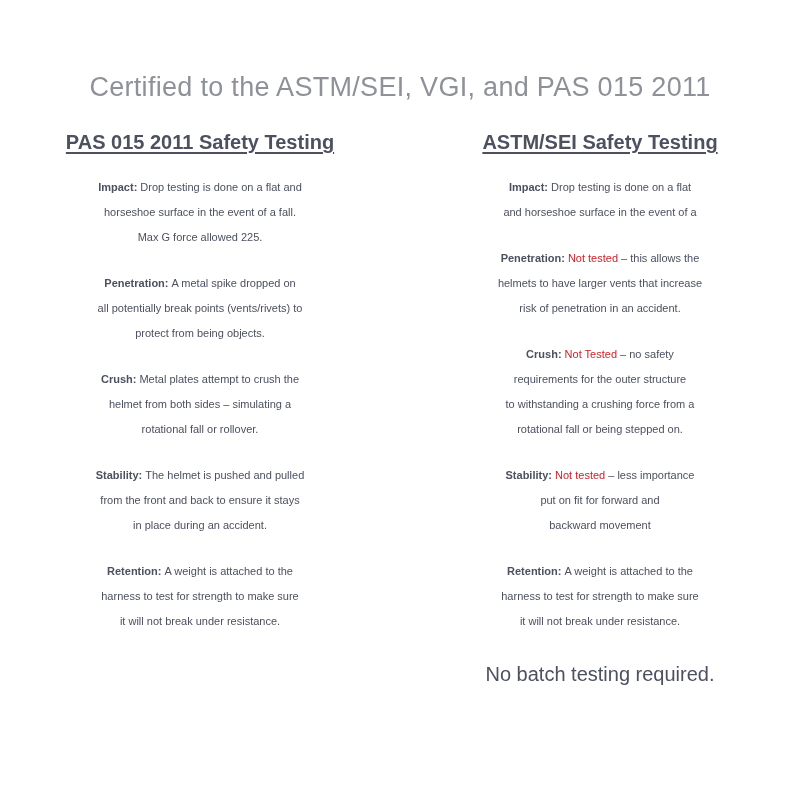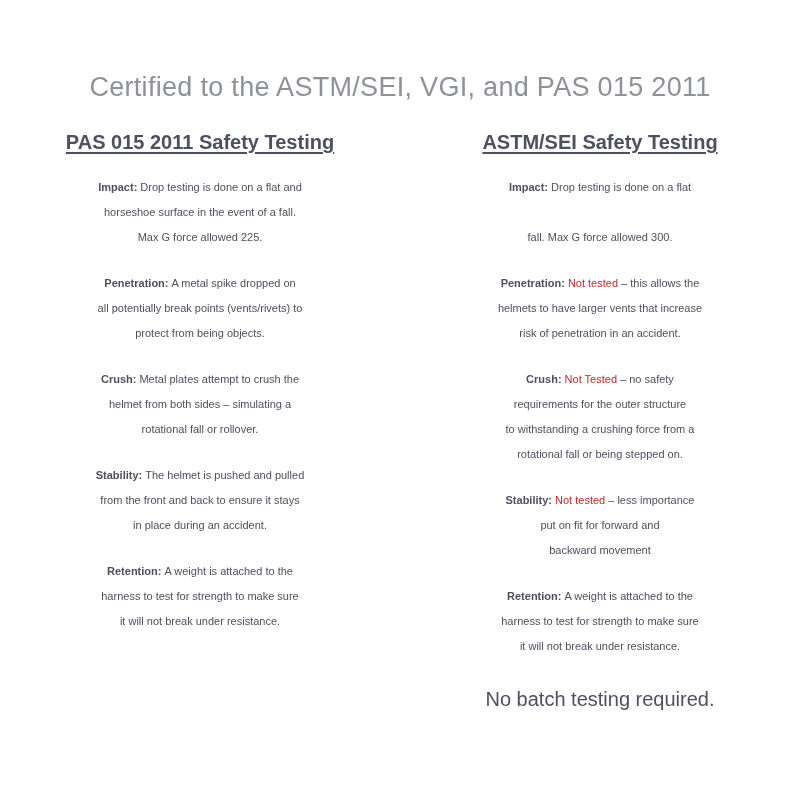--- a/index.html
+++ b/index.html
@@ -80,21 +80,21 @@
           <p class="para"><span class="seg-bold">Penetration: </span><span>A metal spike dropped on</span><br><span>all potentially break points (vents/rivets) to</span><br><span>protect from being objects.</span></p>
           <p class="para"><span class="seg-bold">Crush: </span><span>Metal plates attempt to crush the</span><br><span>helmet from both sides – simulating a</span><br><span>rotational fall or rollover.</span></p>
           <p class="para"><span class="seg-bold">Stability: </span><span>The helmet is pushed and pulled</span><br><span>from the front and back to ensure it stays</span><br><span>in place during an accident.</span></p>
           <p class="para"><span class="seg-bold">Retention: </span><span>A weight is attached to the</span><br><span>harness to test for strength to make sure</span><br><span>it will not break under resistance.</span></p>
         </div>
     </section>
     <div class="divider"></div>
     <section class="column">
       <h2 class="col-header">ASTM/SEI Safety Testing</h2>
       <div class="paragraphs">
-          <p class="para"><span class="seg-bold">Impact: </span><span>Drop testing is done on a flat</span><br><br><span>fall. Max G force allowed 300.</span></p>
+          <p class="para"><span class="seg-bold">Impact: </span><span>Drop testing is done on a flat</span><br><span>and horseshoe surface in the event of a</span><br></p>
           <p class="para"><span class="seg-bold">Penetration: </span><span class="seg-red">Not tested</span><span> – this allows the</span><br><span>helmets to have larger vents that increase</span><br><span>risk of penetration in an accident.</span></p>
           <p class="para"><span class="seg-bold">Crush: </span><span class="seg-red">Not Tested</span><span> – no safety</span><br><span>requirements for the outer structure</span><br><span>to withstanding a crushing force from a</span><br><span>rotational fall or being stepped on.</span></p>
           <p class="para"><span class="seg-bold">Stability: </span><span class="seg-red">Not tested</span><span> – less importance</span><br><span>put on fit for forward and</span><br><span>backward movement</span></p>
           <p class="para"><span class="seg-bold">Retention: </span><span>A weight is attached to the</span><br><span>harness to test for strength to make sure</span><br><span>it will not break under resistance.</span></p>
           <p class="para para-large"><span>No batch testing required.</span></p>
         </div>
     </section>
   </div>
 </div>
 

